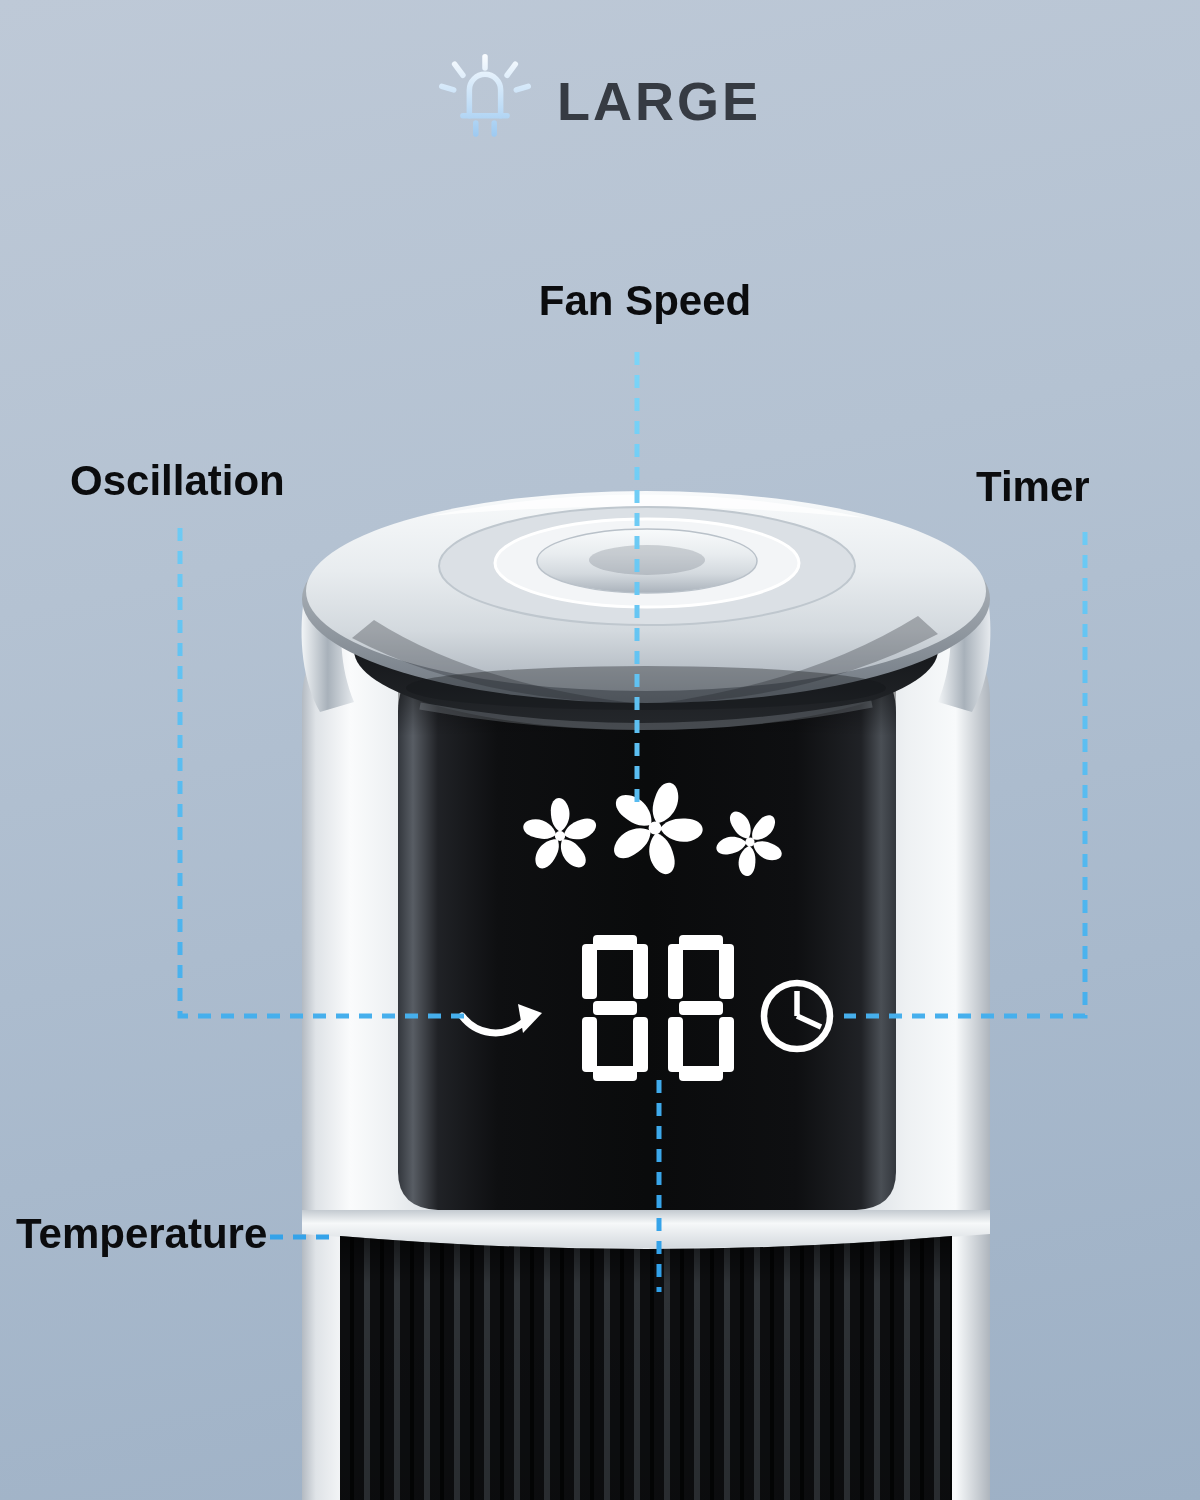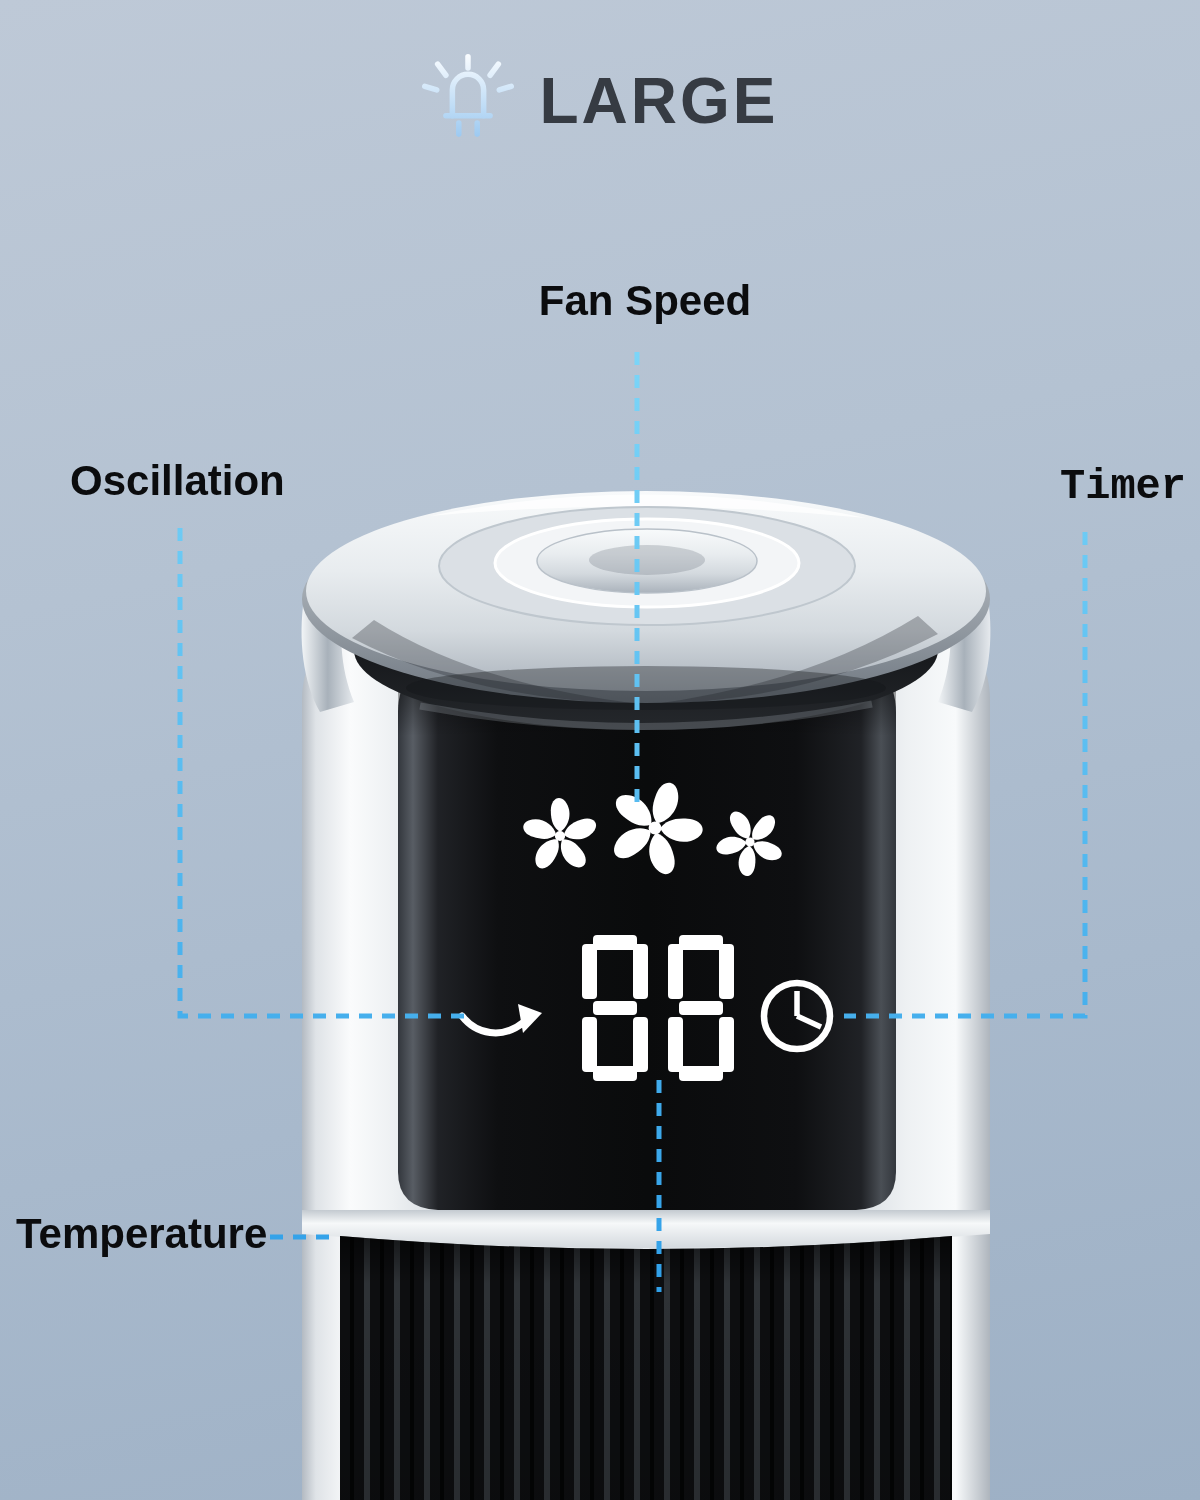--- a/index.html
+++ b/index.html
@@ -16,40 +16,40 @@
 
   .fan-svg { position: absolute; left: 0; top: 0; width: 1200px; height: 1500px; }
 
   .title-row {
     position: absolute; top: 52px; left: 0; width: 100%;
     display: flex; align-items: center; justify-content: center; gap: 26px;
   }
   .led-badge { display: block; width: 92px; height: 98px; }
   .title {
     display: flex; gap: 30px; align-items: baseline;
-    font-size: 64px; font-weight: bold; letter-spacing: 3px; line-height: 1;
+    font-size: 54px; font-weight: bold; letter-spacing: 3px; line-height: 1;
     color: #363b43;
   }
   .t-dark { color: #363b43; }
   .t-led {
     color: #6fb0ec;
     background-image: linear-gradient(180deg, #f4faff 0%, #bedcf8 35%, #62a6ea 80%, #4f97e2 100%);
     -webkit-background-clip: text;
     background-clip: text;
     -webkit-text-fill-color: transparent;
   }
 
   .callout {
     position: absolute;
     font-size: 42px; font-weight: bold; color: #0b0c0e; line-height: 1.1;
     white-space: nowrap;
   }
   .co-fan-speed   { top: 278px; left: 645px; transform: translateX(-50%); }
   .co-oscillation { top: 458px; left: 70px; }
-  .co-timer       { top: 464px; left: 1060px; font-family: Liberation Mono, monospace; }
+  .co-timer       { top: 464px; left: 976px; }
   .co-temperature { top: 1211px; left: 16px; }
 
   .sr-only {
     position: absolute; width: 1px; height: 1px;
     overflow: hidden; clip: rect(0 0 0 0); white-space: nowrap;
   }
 </style>
 </head>
 <body>
 

